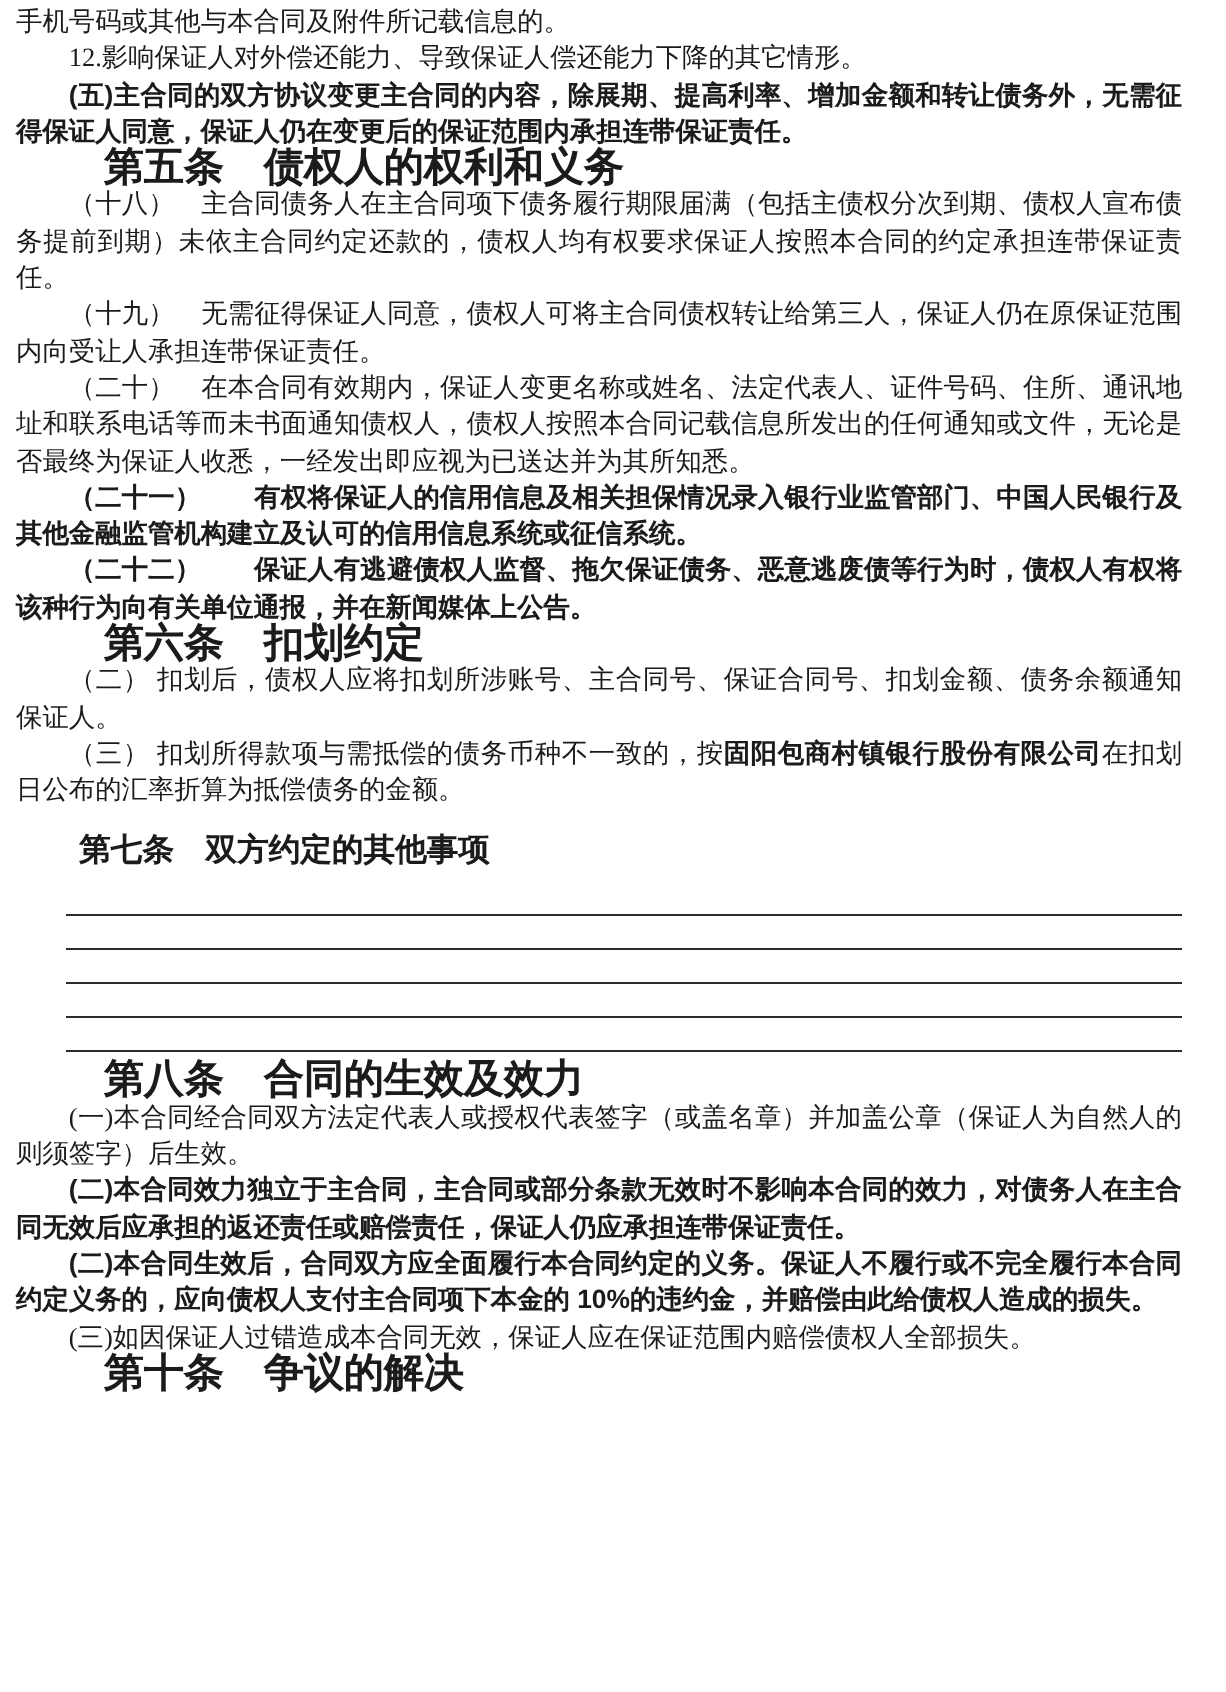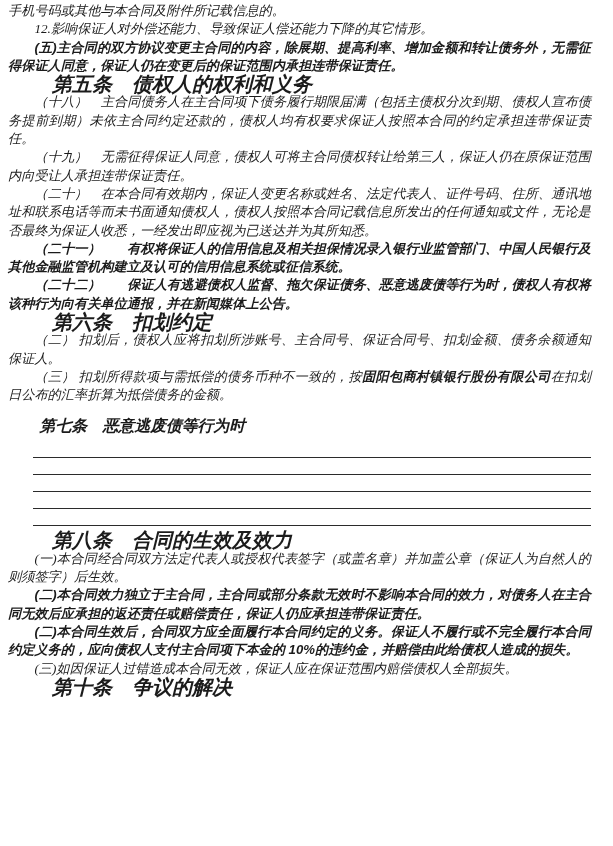--- a/index.html
+++ b/index.html
@@ -19,21 +19,20 @@
     box-sizing: border-box;
     width: 613px;
     height: 846px;
     background: var(--bg-color);
     padding: 2px 22px 0 8px;
     color: var(--text-color);
     font-family: "Liberation Serif", "DejaVu Serif", serif;
     font-size: 13.2px;
     line-height: 18.3px;
     text-align: justify;
-    font-style: italic;
   }
   p.para { margin: 0; }
   .indent { text-indent: 2em; }
   .bold, .bold-inline, .heading {
     font-family: "Liberation Sans", "DejaVu Sans", sans-serif;
     font-weight: 700;
   }
   .heading {
     font-size: 20px;
     line-height: 18.3px;
@@ -63,21 +62,21 @@
       <p class="para indent bold">(五)主合同的双方协议变更主合同的内容，除展期、提高利率、增加金额和转让债务外，无需征得保证人同意，保证人仍在变更后的保证范围内承担连带保证责任。</p>
       <div class="heading">第五条　债权人的权利和义务</div>
       <p class="para indent">（十八）　主合同债务人在主合同项下债务履行期限届满（包括主债权分次到期、债权人宣布债务提前到期）未依主合同约定还款的，债权人均有权要求保证人按照本合同的约定承担连带保证责任。</p>
       <p class="para indent">（十九）　无需征得保证人同意，债权人可将主合同债权转让给第三人，保证人仍在原保证范围内向受让人承担连带保证责任。</p>
       <p class="para indent">（二十）　在本合同有效期内，保证人变更名称或姓名、法定代表人、证件号码、住所、通讯地址和联系电话等而未书面通知债权人，债权人按照本合同记载信息所发出的任何通知或文件，无论是否最终为保证人收悉，一经发出即应视为已送达并为其所知悉。</p>
       <p class="para indent bold">（二十一）　　有权将保证人的信用信息及相关担保情况录入银行业监管部门、中国人民银行及其他金融监管机构建立及认可的信用信息系统或征信系统。</p>
       <p class="para indent bold">（二十二）　　保证人有逃避债权人监督、拖欠保证债务、恶意逃废债等行为时，债权人有权将该种行为向有关单位通报，并在新闻媒体上公告。</p>
       <div class="heading">第六条　扣划约定</div>
       <p class="para indent">（二） 扣划后，债权人应将扣划所涉账号、主合同号、保证合同号、扣划金额、债务余额通知保证人。</p>
       <p class="para indent"><span>（三） 扣划所得款项与需抵偿的债务币种不一致的，按</span><span class="bold-inline">固阳包商村镇银行股份有限公司</span><span>在扣划日公布的汇率折算为抵偿债务的金额。</span></p>
-      <div class="heading heading-lg">第七条　恶意逃废债等行为时</div>
+      <div class="heading heading-lg">第七条　双方约定的其他事项</div>
       <div class="blanks">
         <div class="blank-row"></div>
         <div class="blank-row"></div>
         <div class="blank-row"></div>
         <div class="blank-row"></div>
         <div class="blank-row"></div>
       </div>
       <div class="heading">第八条　合同的生效及效力</div>
       <p class="para indent">(一)本合同经合同双方法定代表人或授权代表签字（或盖名章）并加盖公章（保证人为自然人的则须签字）后生效。</p>
       <p class="para indent bold">(二)本合同效力独立于主合同，主合同或部分条款无效时不影响本合同的效力，对债务人在主合同无效后应承担的返还责任或赔偿责任，保证人仍应承担连带保证责任。</p>

